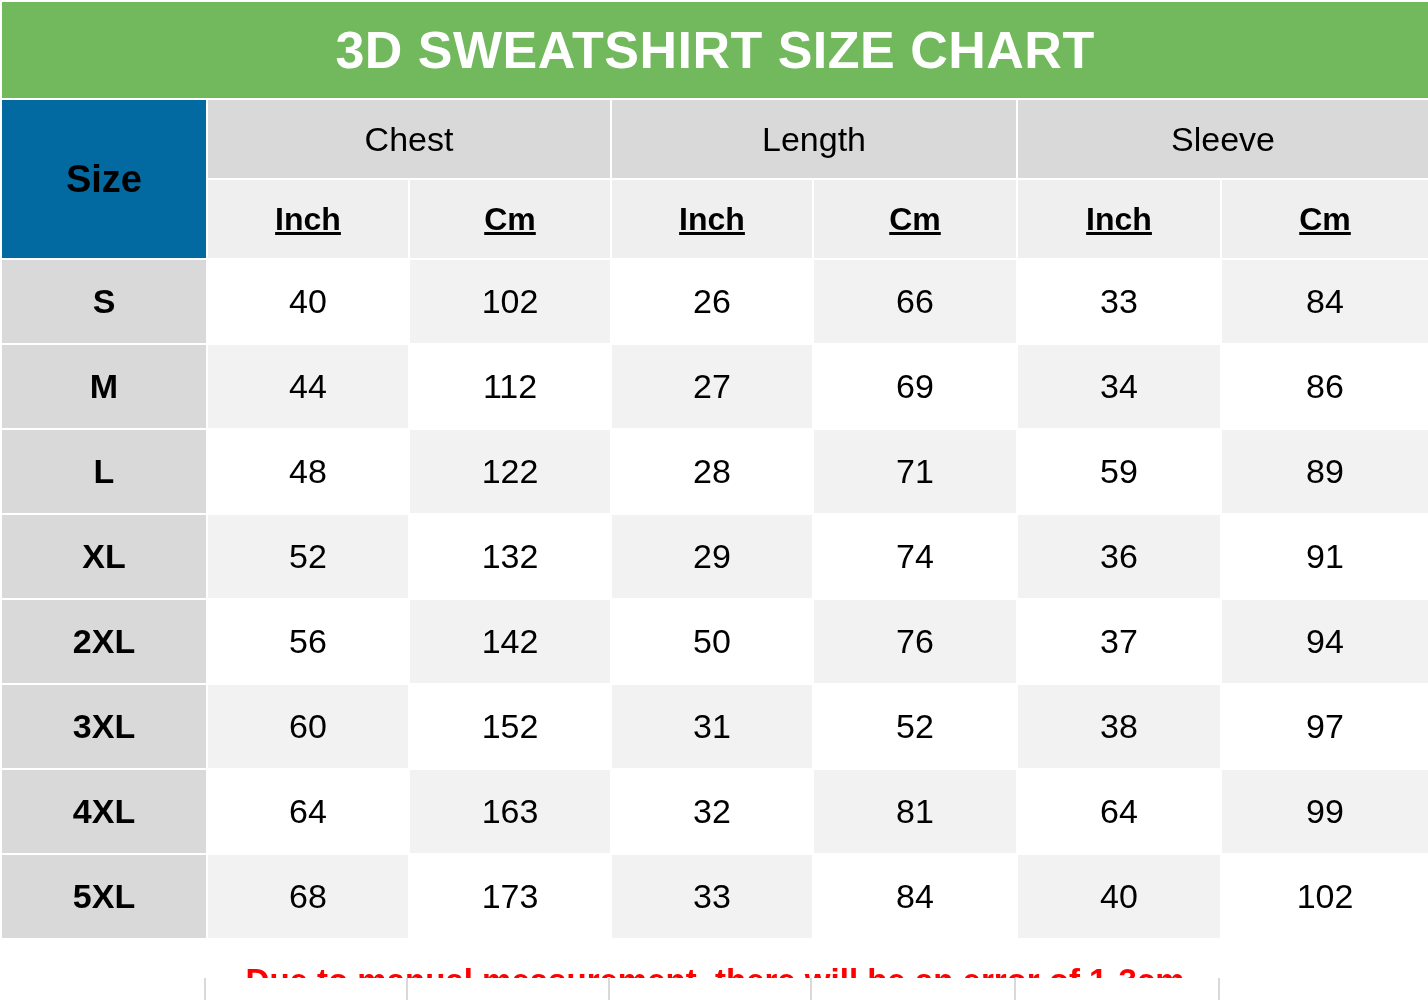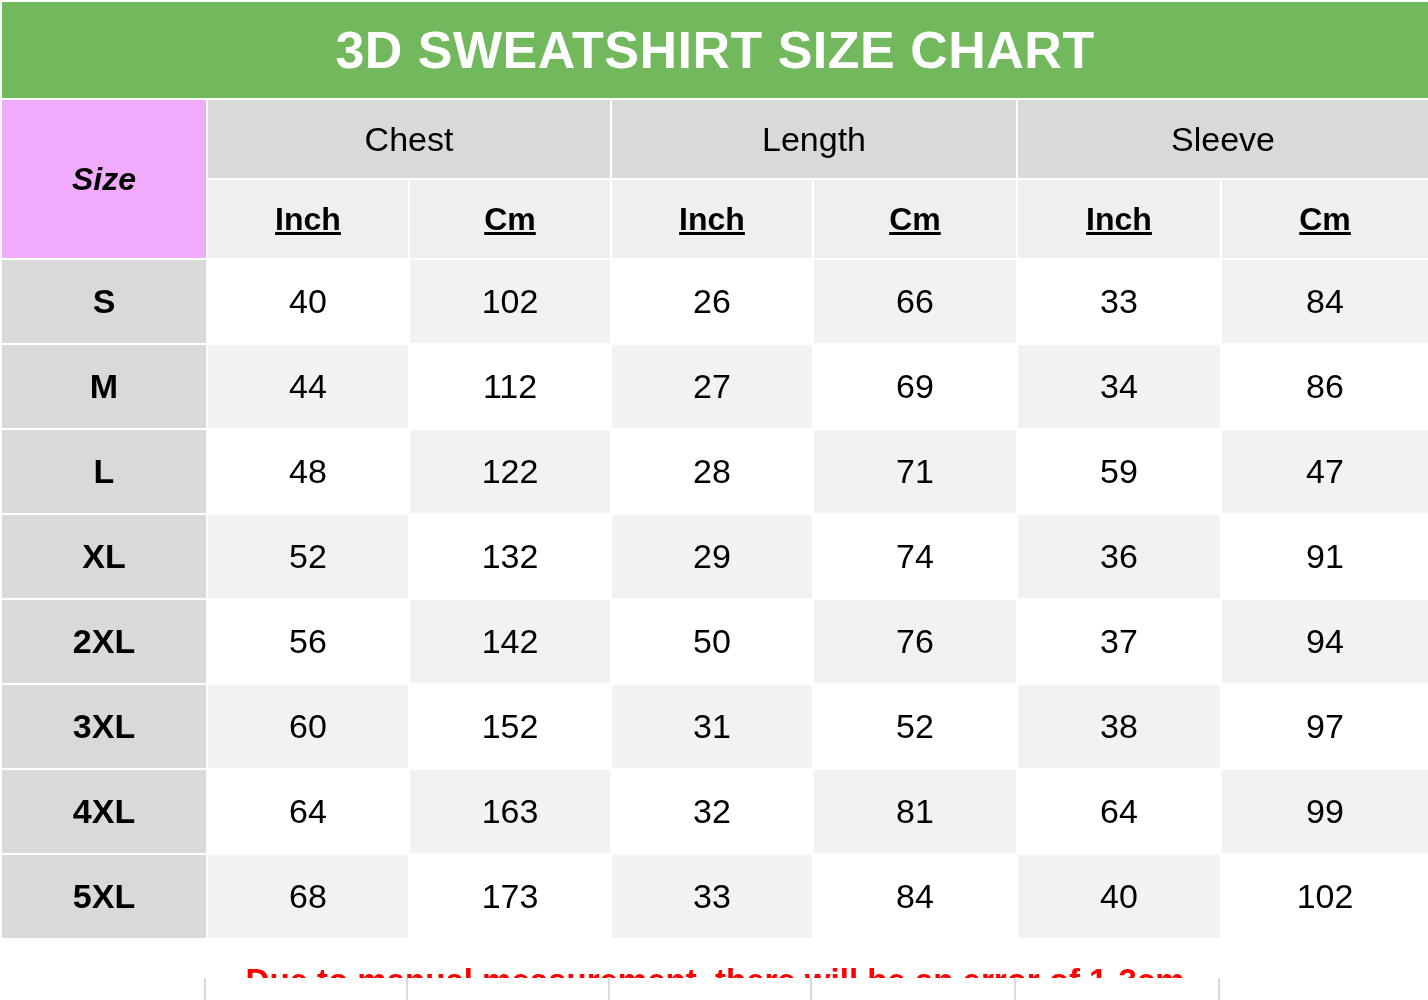--- a/index.html
+++ b/index.html
@@ -35,26 +35,25 @@
     color: #ffffff;
     font-size: 52px;
     font-weight: bold;
     height: 96px;
     letter-spacing: 0.5px;
     border-top: none;
     border-left: none;
     border-right: none;
   }
   .hdr-size {
-    background: #f0abfc;
-    font-size: 32px;
+    background: #0369a1;
+    font-size: 38px;
     font-weight: bold;
     color: #000000;
     height: 80px;
-    font-style: italic;
   }
   .hdr-group {
     background: #d9d9d9;
     font-size: 34px;
     font-weight: normal;
     color: #000000;
     height: 78px;
   }
   .hdr-unit {
     background: #efefef;
@@ -157,21 +156,21 @@
         <td class="cell-b">34</td>
         <td class="cell-a">86</td>
       </tr>
       <tr>
         <td class="row-size">L</td>
         <td class="cell-a">48</td>
         <td class="cell-b">122</td>
         <td class="cell-a">28</td>
         <td class="cell-b">71</td>
         <td class="cell-a">59</td>
-        <td class="cell-b">47</td>
+        <td class="cell-b">89</td>
       </tr>
       <tr>
         <td class="row-size">XL</td>
         <td class="cell-b">52</td>
         <td class="cell-a">132</td>
         <td class="cell-b">29</td>
         <td class="cell-a">74</td>
         <td class="cell-b">36</td>
         <td class="cell-a">91</td>
       </tr>

